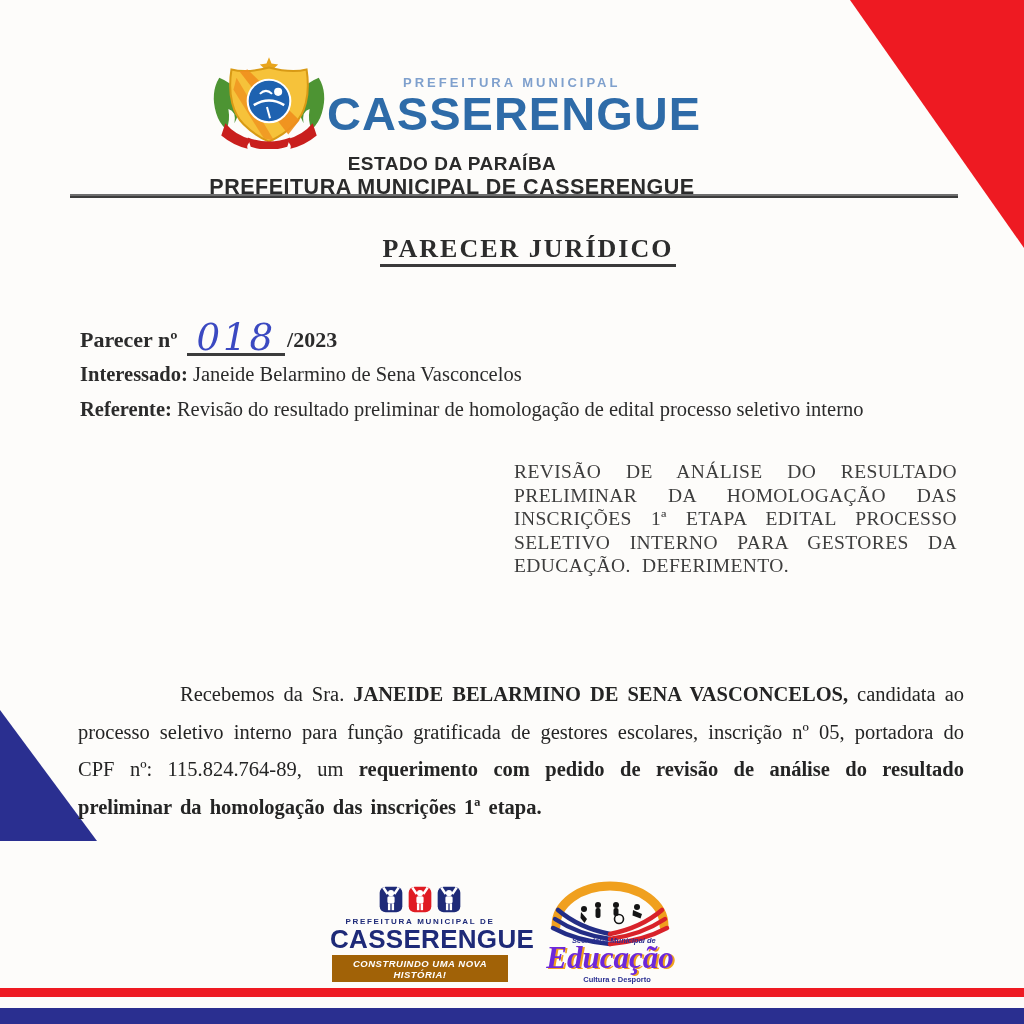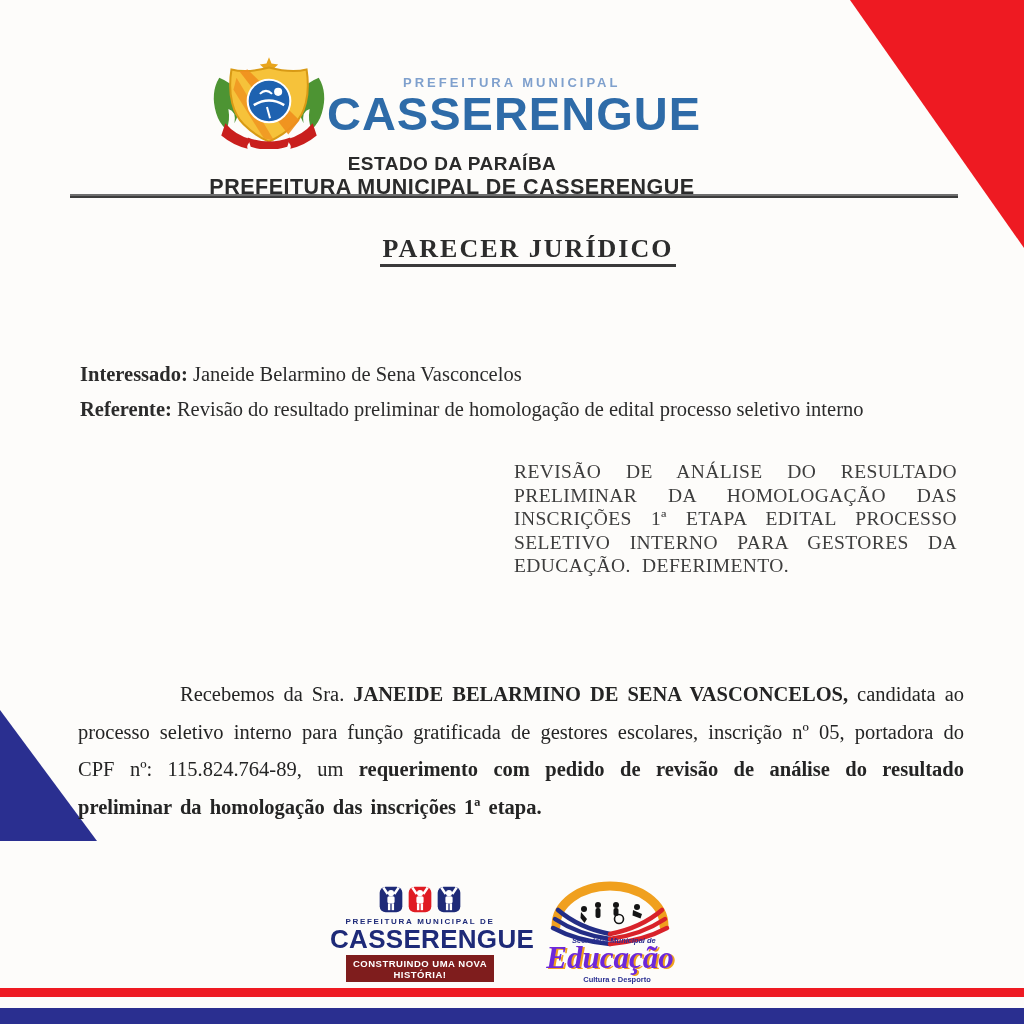--- a/index.html
+++ b/index.html
@@ -64,22 +64,22 @@
 
   
   .footer-city { position:absolute; left:330px; top:886px; width:180px; text-align:center;
                  font-family:"Liberation Sans", sans-serif; }
   .badges { display:flex; justify-content:center; gap:5px; }
   .person-badge { width:24px; height:27px; }
   .person-badge .bg-blue { fill:#1e2a78; }
   .person-badge .bg-red  { fill:#e01b23; }
   .fc-small { margin-top:4px; font-size:8px; font-weight:bold; letter-spacing:1.7px; color:#1e2a78; }
   .fc-name  { font-size:26px; font-weight:800; letter-spacing:0.3px; color:#1e2a78; line-height:1.05; }
-  .fc-ribbon { margin:2px auto 0; width:148px; background:#7f1d1d; color:#ffffff;
-               font-size:9.5px; font-weight:bold; letter-spacing:0.5px; padding:3px 0 2px; }
+  .fc-ribbon { margin:2px auto 0; width:176px; background:#a16207; color:#ffffff;
+               font-size:9.5px; font-weight:bold; letter-spacing:0.5px; padding:3px 0 2px;font-style:italic; }
 
   
   .footer-edu { position:absolute; left:538px; top:876px; width:144px; text-align:center; }
   .edu-art { width:144px; height:72px; display:block; }
   .fe-small-top { position:absolute; top:60px; left:34px; font-family:"Liberation Sans",sans-serif;
                   font-size:7.5px; font-weight:bold; font-style:italic; color:#2a2f91; white-space:nowrap; }
   .fe-name { margin-top:-6px; font-family:Liberation Serif, serif; font-style:italic; font-weight:bold;
              font-size:31px; color:#6d28d9; line-height:1; text-shadow:2px 1px 0 #f0a01e; }
   .fe-small-bottom { margin-top:2px; text-align:center; padding-left:14px;
                      font-family:"Liberation Sans",sans-serif; font-size:7.5px; font-weight:bold; color:#2a2f91; }
@@ -119,20 +119,23 @@
     </div>
     <div class="state">ESTADO DA PARAÍBA</div>
     <div class="muni">PREFEITURA MUNICIPAL DE CASSERENGUE</div>
   </div>
   <div class="divider"></div>
 
   <div class="title-wrap">
     <span class="title">PARECER JURÍDICO</span>
   </div>
 
+  <div class="meta parecer">
+    <span class="lbl">Parecer nº</span><span class="number-slot"><span class="hand">018</span></span><span class="lbl">/2023</span>
+  </div>
 
   <div class="meta interessado">
     <span class="lbl">Interessado:</span>
     <span>Janeide Belarmino de Sena Vasconcelos</span>
   </div>
 
   <div class="meta referente">
     <span class="lbl">Referente:</span>
     <span>Revisão do resultado preliminar de homologação de edital processo seletivo interno</span>
   </div>

